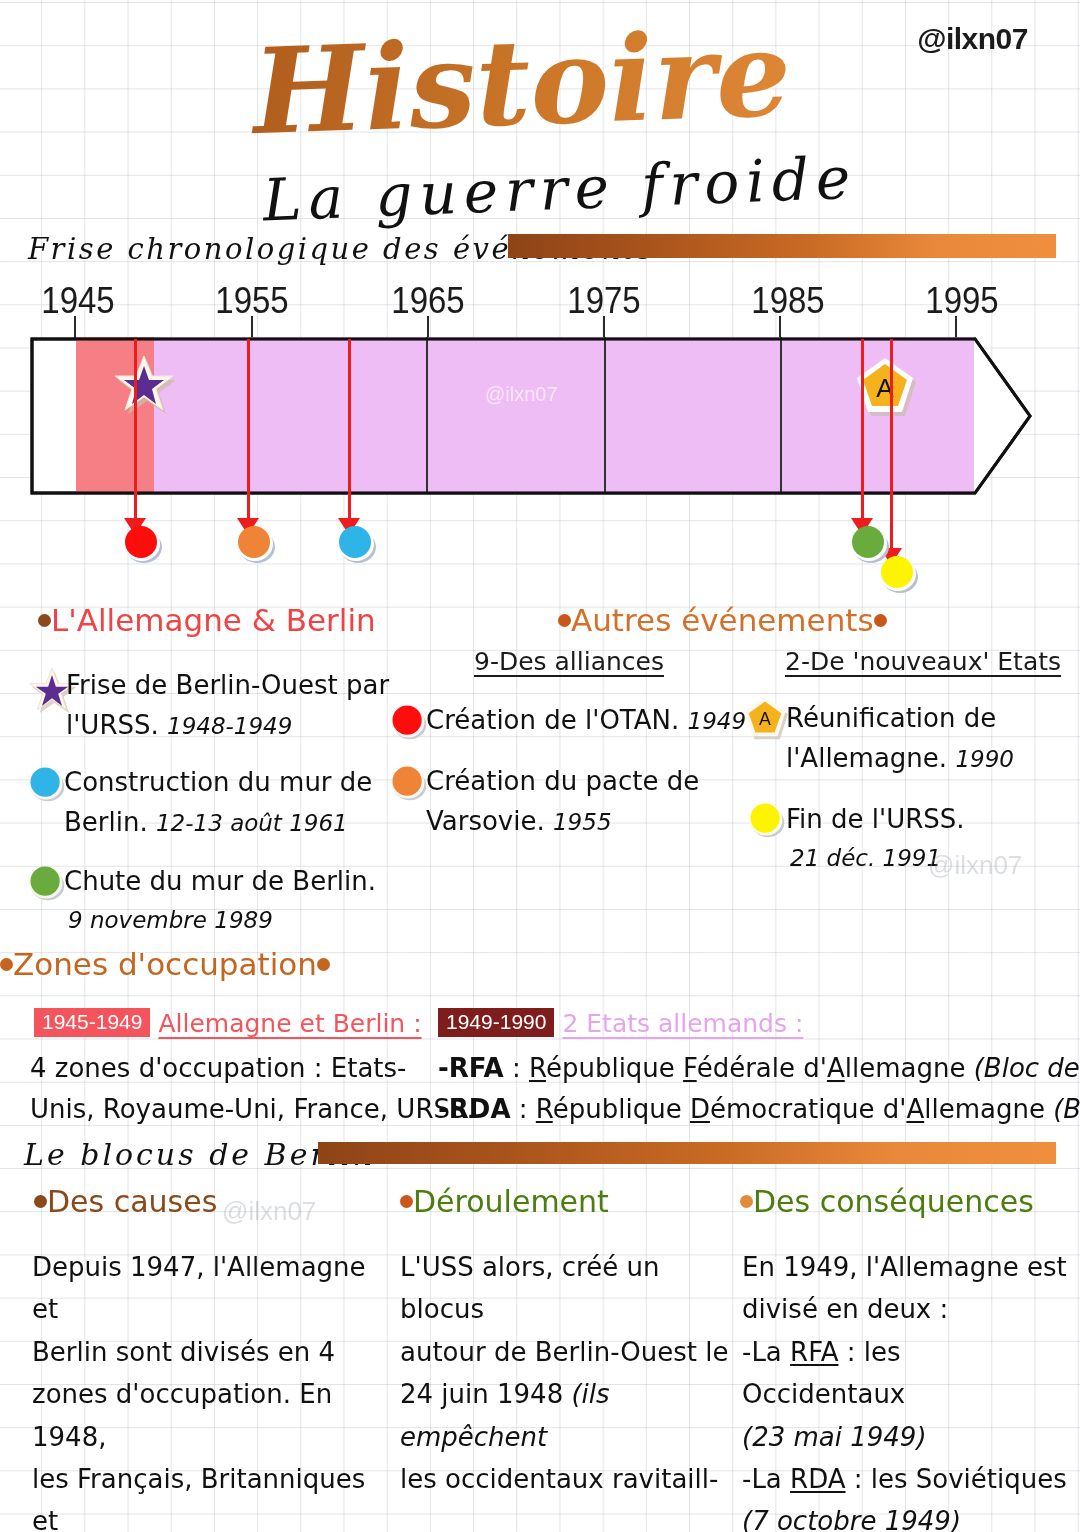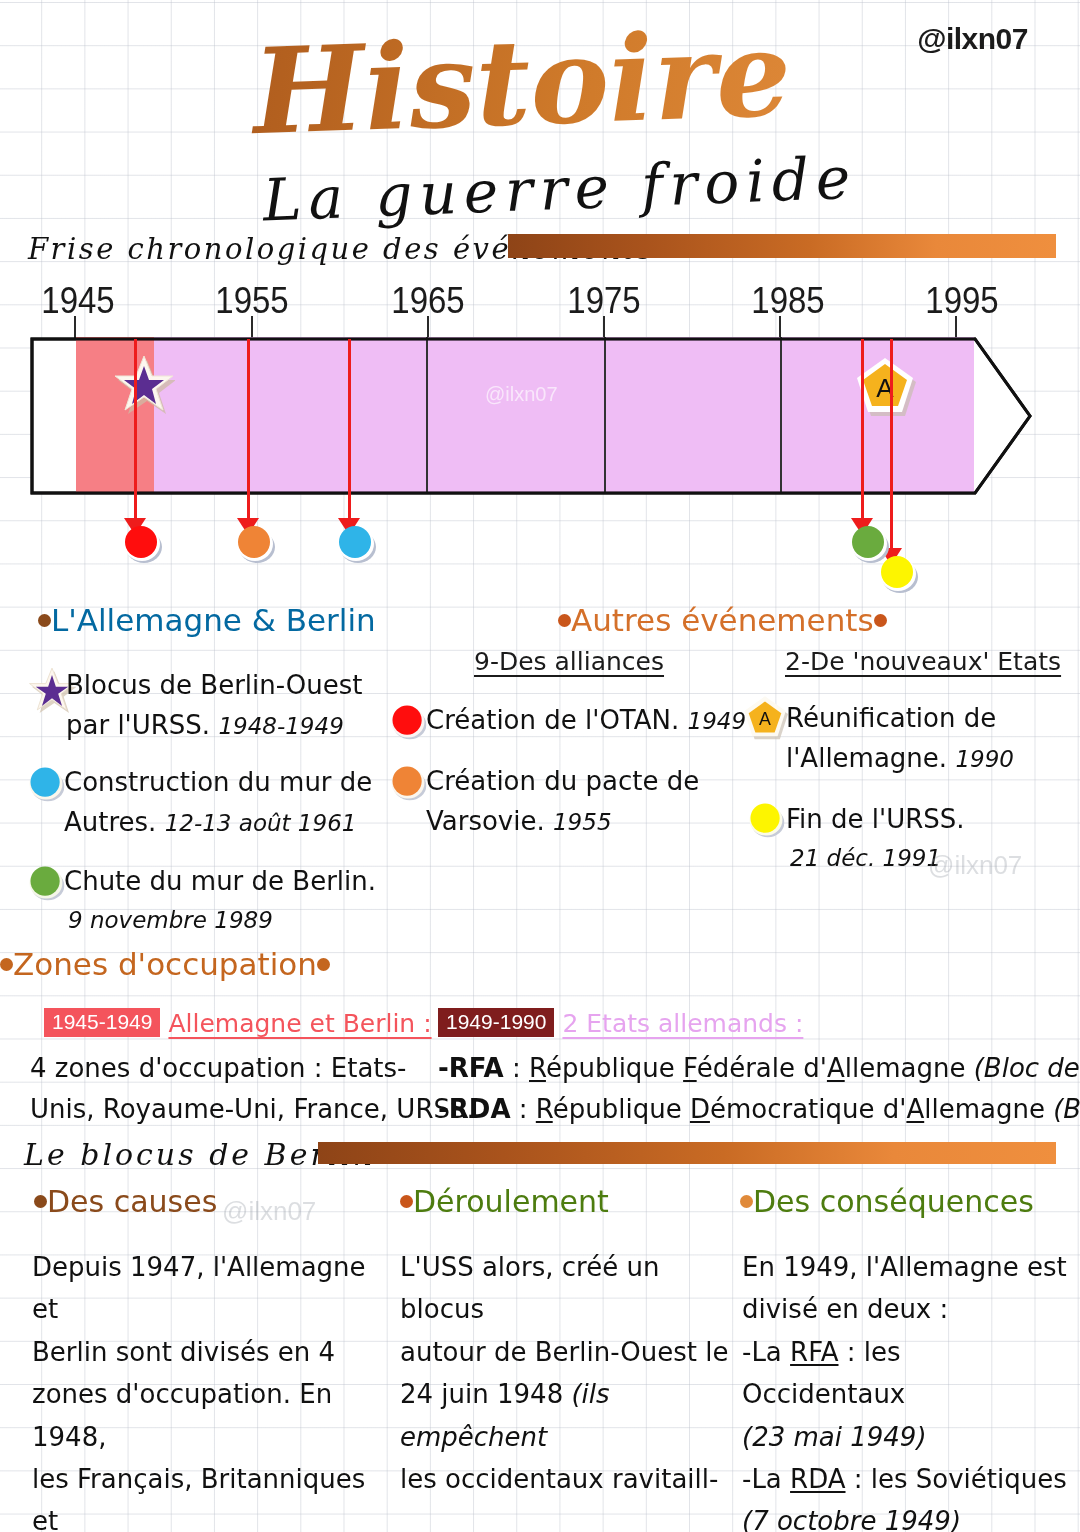--- a/index.html
+++ b/index.html
@@ -119,21 +119,21 @@
   .star-mark { position: absolute; }
   .pent-mark { position: absolute; }
 
   
   .sec-head {
     position: absolute;
     font-family: "DejaVu Sans", sans-serif;
     font-size: 31px; font-weight: 400;
     white-space: nowrap;
   }
-  .sec-head.brown { color: #0369a1; }
+  .sec-head.brown { color: #ef4444; }
   .sec-head.orange { color: #d4702a; }
   .bullet-sq {
     display: inline-block; width: 13px; height: 13px; border-radius: 50%;
     vertical-align: middle; margin-bottom: 4px;
   }
 
   .sub-head {
     position: absolute;
     font-family: "DejaVu Sans", sans-serif;
     font-size: 25px; color: #1b1b1b;
@@ -336,32 +336,32 @@
   </div>
 
   <div style="position:absolute;top:665px;left:28px;">
     <svg width="48" height="48" viewBox="0 0 62 62">
       <polygon points="31,4 39,24 60,24 43,37 50,58 31,45 12,58 19,37 2,24 23,24" fill="#cdbba4" transform="translate(3,4)" opacity="0.65"></polygon>
       <polygon points="31,4 39,24 60,24 43,37 50,58 31,45 12,58 19,37 2,24 23,24" fill="#fdf7ef" stroke="#e8dcc9" stroke-width="1"></polygon>
       <polygon points="31,13 36,28 52,28 39,37 44,53 31,43 18,53 23,37 10,28 26,28" fill="#5b2d91"></polygon>
     </svg>
   </div>
   <div class="legend-item" style="top:666px; left:66px; width:340px;">
-    <span>Blocus de Berlin-Ouest par l'URSS. </span><span class="dt">1948-1949</span>
+    <span>Frise de Berlin-Ouest par l'URSS. </span><span class="dt">1948-1949</span>
   </div>
 
   <div style="position:absolute;top:762px;left:24px;">
     <svg width="44" height="42" viewBox="0 0 48 46">
       <ellipse cx="26" cy="27" rx="18" ry="16" fill="#c6cbd8"></ellipse>
       <ellipse cx="24" cy="24" rx="18" ry="17" fill="#fbf7ec"></ellipse>
       <circle cx="23" cy="22" r="16" fill="#2fb4e8"></circle>
     </svg>
   </div>
   <div class="legend-item" style="top:763px; left:64px; width:320px;">
-    <span>Construction du mur de Autres. </span><span class="dt">12-13 août 1961</span>
+    <span>Construction du mur de Berlin. </span><span class="dt">12-13 août 1961</span>
   </div>
 
   <div style="position:absolute;top:861px;left:24px;">
     <svg width="44" height="42" viewBox="0 0 48 46">
       <ellipse cx="26" cy="27" rx="18" ry="16" fill="#c6cbd8"></ellipse>
       <ellipse cx="24" cy="24" rx="18" ry="17" fill="#f5f7e8"></ellipse>
       <circle cx="23" cy="22" r="16" fill="#6aab3e"></circle>
     </svg>
   </div>
   <div class="legend-item" style="top:862px; left:64px; width:330px;">
@@ -425,21 +425,21 @@
   <div class="legend-item" style="top:838px; left:790px;">
     <span class="dt">21 déc. 1991</span>
   </div>
 
   <div class="wm" style="top:850px; left:928px;">@ilxn07</div>
 
   <div class="zones-title">
     <span class="bullet-sq" style="background:#c4661f"></span><span>Zones d'occupation</span><span class="bullet-sq" style="background:#c4661f"></span>
   </div>
 
-  <div class="zone-head red" style="top:1008px; left:38px;padding-left:6px;">
+  <div class="zone-head red" style="top:1008px; left:28px;padding-left:6px;">
     <span class="chip chip-red">1945-1949</span><span class="lbl">Allemagne et Berlin :</span>
   </div>
   <div class="zone-body" style="top:1048px; left:30px;">4 zones d'occupation : Etats-</div>
   <div class="zone-body" style="top:1089px; left:30px;">Unis, Royaume-Uni, France, URSS.</div>
 
   <div class="zone-head pink" style="top:1008px; left:438px;">
     <span class="chip chip-pink">1949-1990</span><span class="lbl">2 Etats allemands :</span>
   </div>
 
   <div class="zone-body" style="top:1048px; left:438px;">

